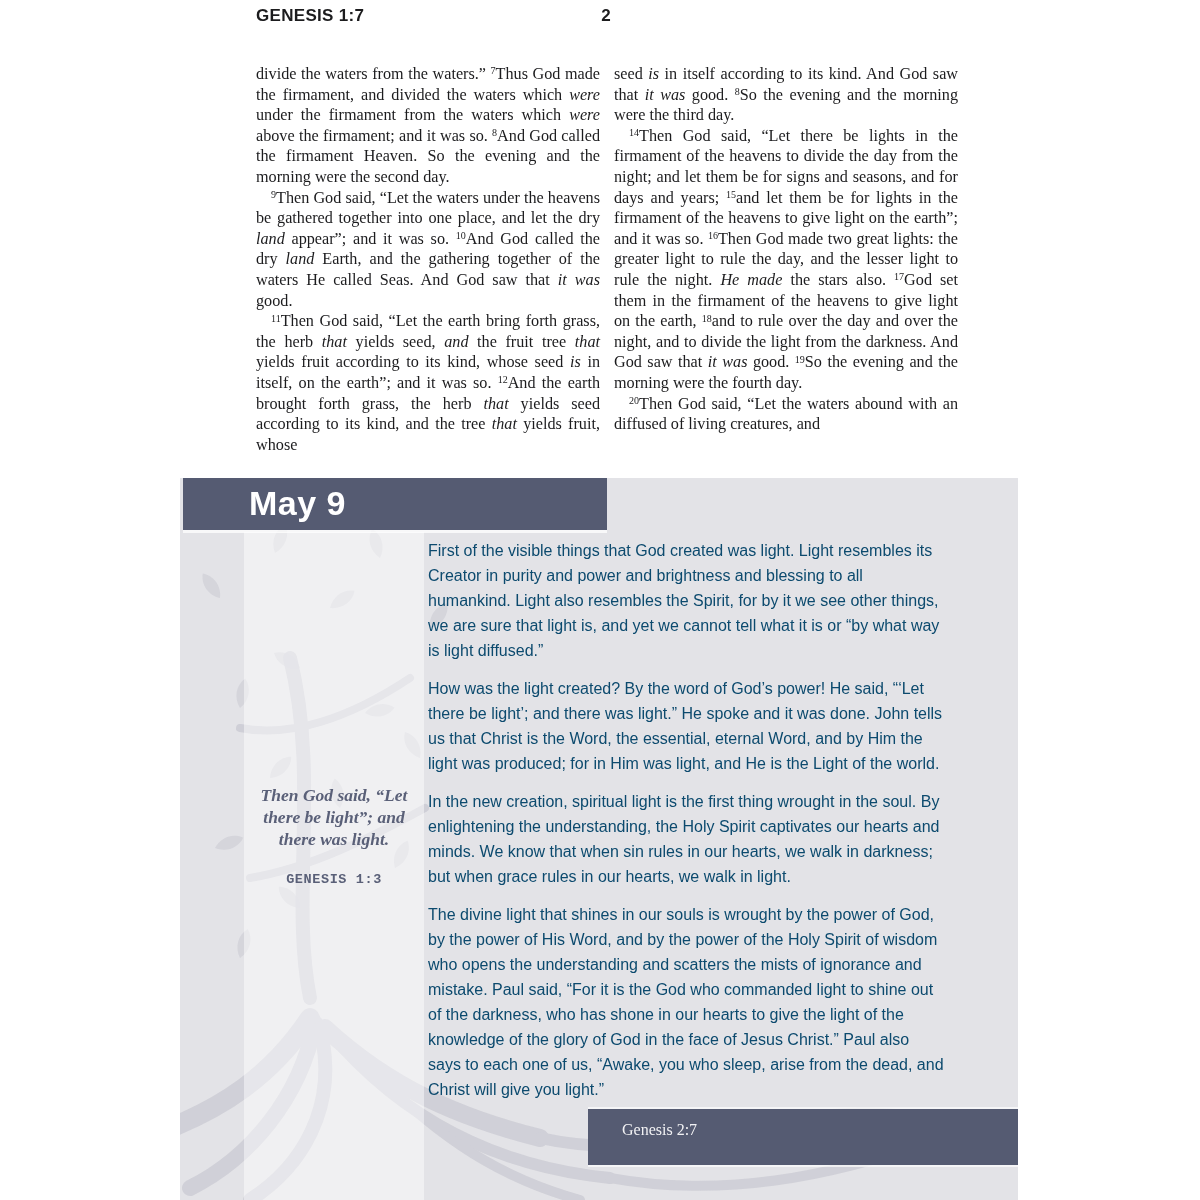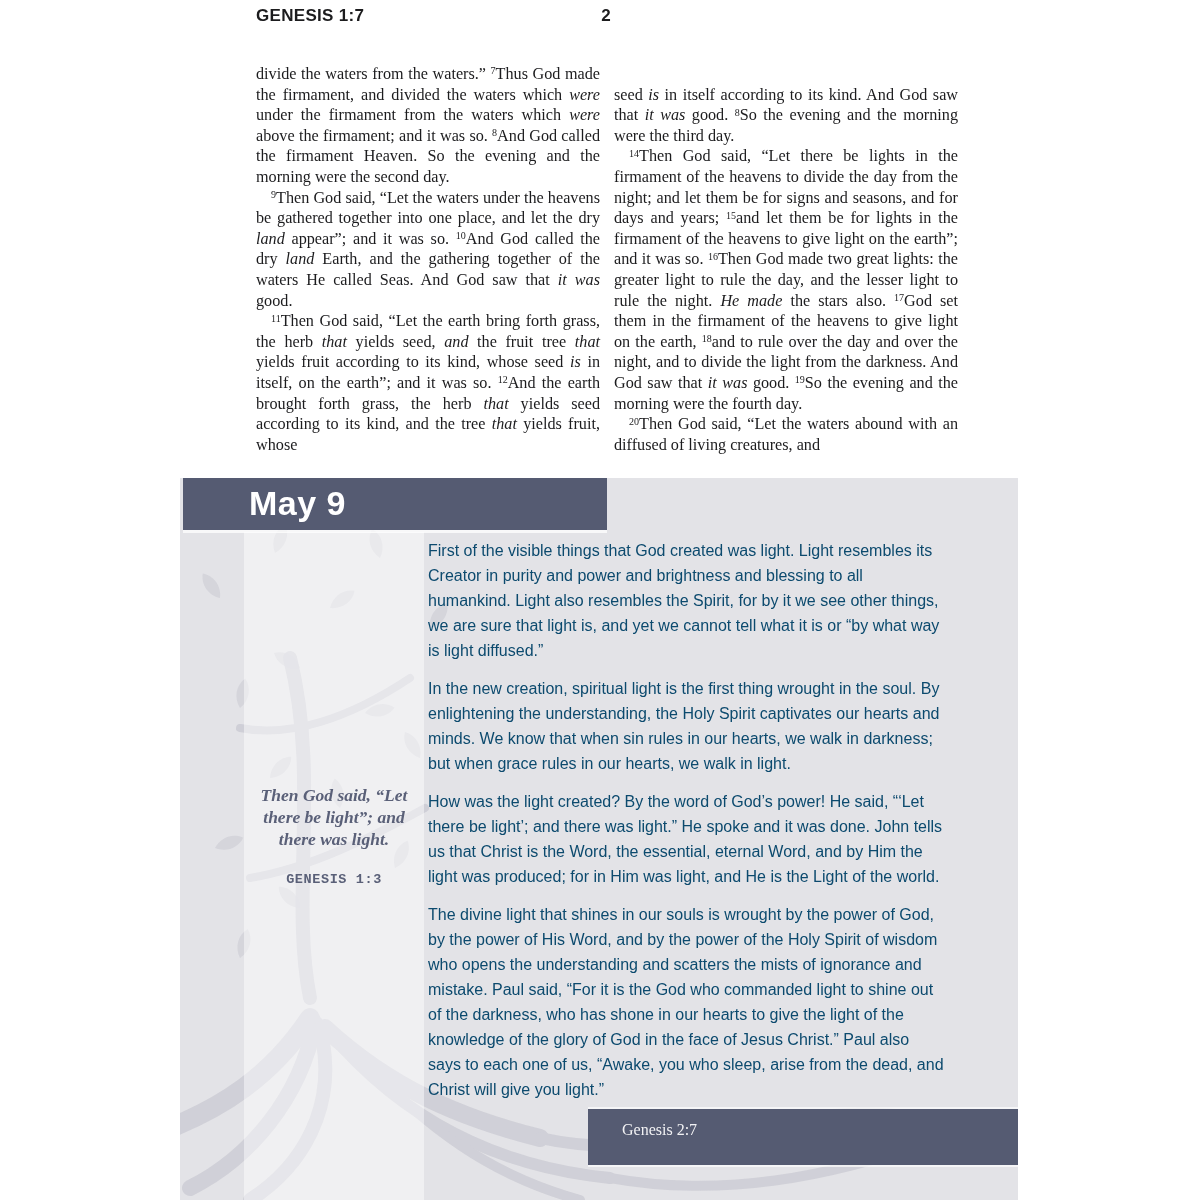--- a/index.html
+++ b/index.html
@@ -15,21 +15,21 @@
   .running-head {
     position:absolute; left:256px; top:6px; width:700px; height:24px;
     font-family:"Liberation Sans", sans-serif;
   }
   .rh-ref { position:absolute; left:0; top:0; font-weight:bold; font-size:17px; letter-spacing:.3px; }
   .rh-page { position:absolute; left:0; right:0; top:0; text-align:center; font-weight:bold; font-size:17px; }
 
   
   .scripture {
     position:absolute; left:256px; top:64px; width:702px;
-    display:flex; gap:14px; max-height:412px; overflow:hidden;align-items:flex-end;
+    display:flex; gap:14px; max-height:412px; overflow:hidden;
   }
   .s-col { width:344px; font-size:16.2px; line-height:20.6px; text-align:justify; }
   .s-col p { margin:0; }
   .s-col p.indent { text-indent:15px; }
   .s-col .it { font-style:italic; }
   .s-col sup { font-size:0.62em; line-height:0; vertical-align:baseline; position:relative; top:-0.45em; }
 
   
   .devo-panel {
     position:absolute; left:180px; top:478px; width:838px; height:722px;
@@ -148,22 +148,22 @@
     </svg>
 
     <div class="light-band"></div>
 
     <div class="date-banner">
       <span class="label">May 9</span>
     </div>
 
     <div class="devo-text">
         <p>First of the visible things that God created was light. Light resembles its Creator in purity and power and brightness and blessing to all humankind. Light also resembles the Spirit, for by it we see other things, we are sure that light is, and yet we cannot tell what it is or “by what way is light diffused.”</p>
+        <p>How was the light created? By the word of God’s power! He said, “‘Let there be light’; and there was light.” He spoke and it was done. John tells us that Christ is the Word, the essential, eternal Word, and by Him the light was produced; for in Him was light, and He is the Light of the world.</p>
         <p>In the new creation, spiritual light is the first thing wrought in the soul. By enlightening the understanding, the Holy Spirit captivates our hearts and minds. We know that when sin rules in our hearts, we walk in darkness; but when grace rules in our hearts, we walk in light.</p>
-        <p>How was the light created? By the word of God’s power! He said, “‘Let there be light’; and there was light.” He spoke and it was done. John tells us that Christ is the Word, the essential, eternal Word, and by Him the light was produced; for in Him was light, and He is the Light of the world.</p>
         <p>The divine light that shines in our souls is wrought by the power of God, by the power of His Word, and by the power of the Holy Spirit of wisdom who opens the understanding and scatters the mists of ignorance and mistake. Paul said, “For it is the God who commanded light to shine out of the darkness, who has shone in our hearts to give the light of the knowledge of the glory of God in the face of Jesus Christ.” Paul also says to each one of us, “Awake, you who sleep, arise from the dead, and Christ will give you light.”</p>
       </div>
 
     <div class="pull-quote">
       <div class="pq-text">Then God said, “Let there be light”; and there was light.</div>
       <div class="pq-ref">GENESIS 1:3</div>
     </div>
 
     <div class="footer-banner">
       <div class="fb-line2">Genesis 2:7</div>

